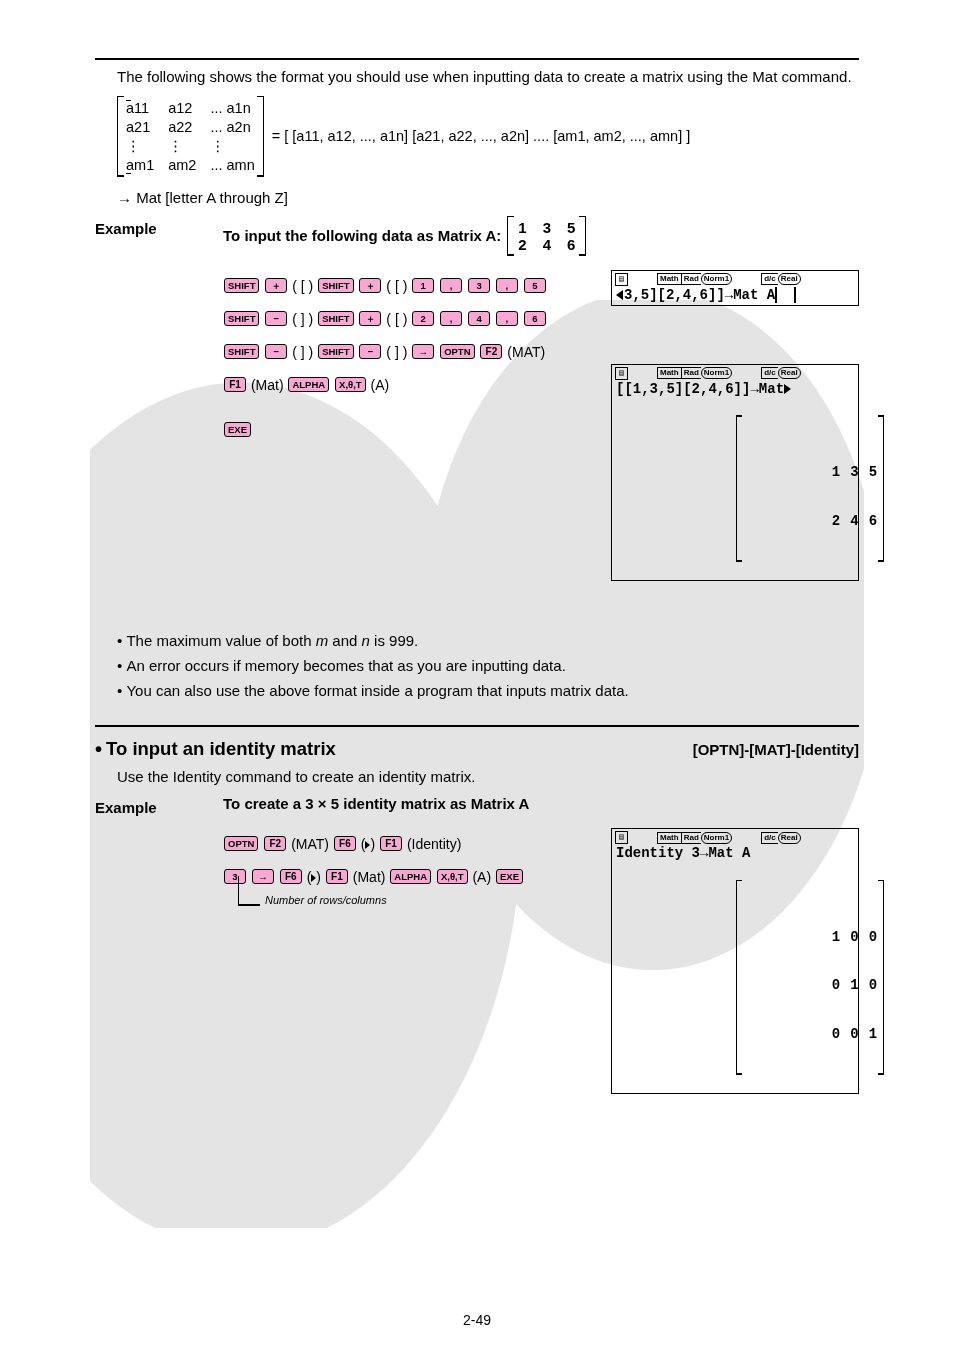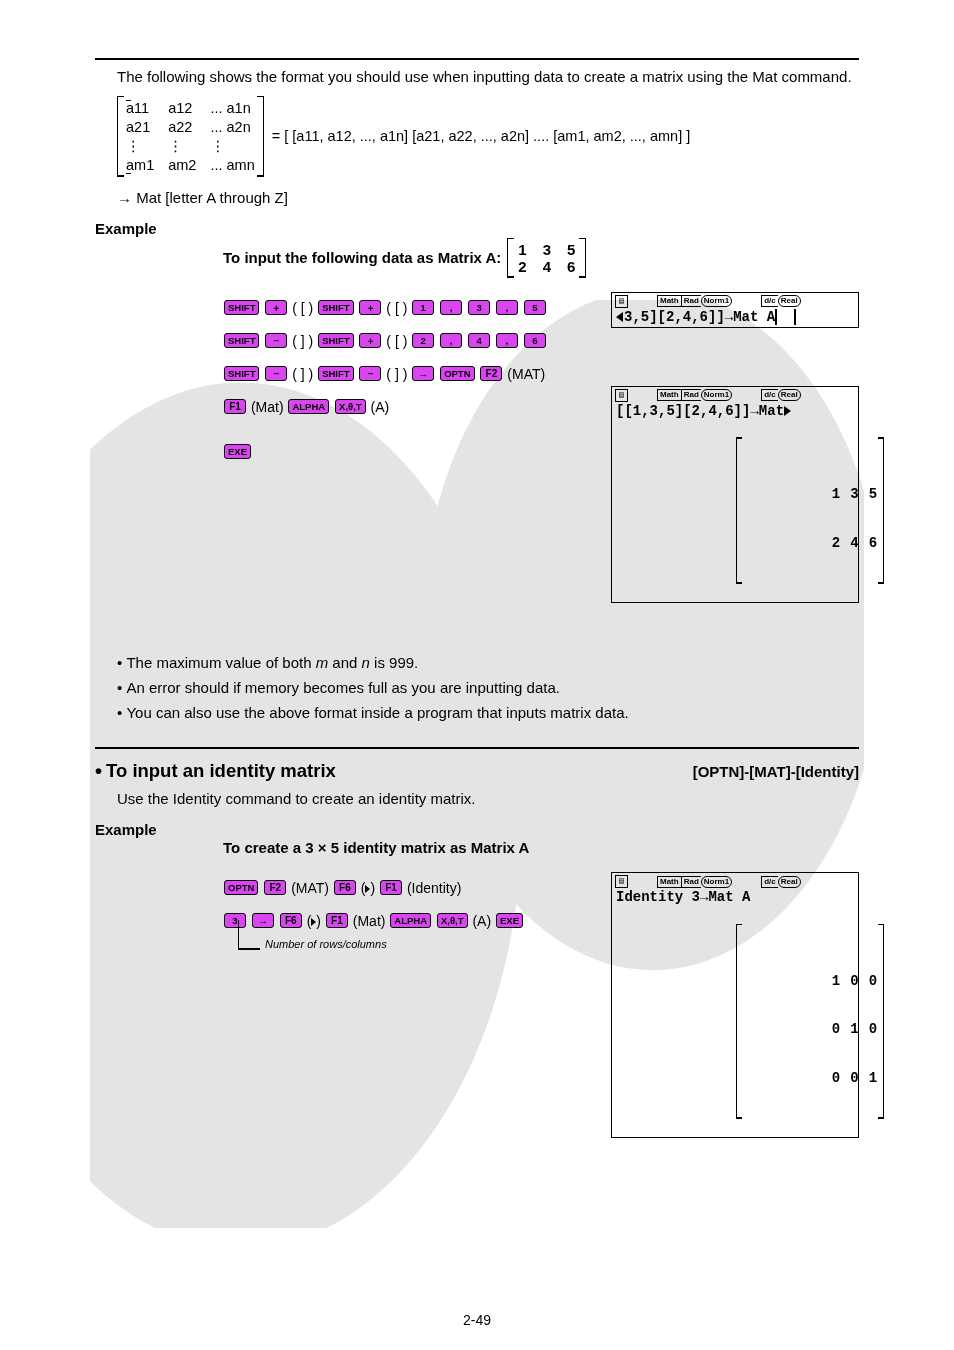--- a/index.html
+++ b/index.html
@@ -109,21 +109,20 @@
   .example-body {
     flex: 1;
   }
   .example-prompt {
     font-weight: bold;
     font-size: 15px;
     display: flex;
     align-items: center;
     gap: 6px;
     margin-bottom: 14px;
-    margin-top: 22px;
   }
   .small-matrix {
     border-left: 1.5px solid #000;
     border-right: 1.5px solid #000;
     position: relative;
     padding: 3px 10px;
     display: inline-block;
     font-weight: bold;
     font-family: Arial;
     font-size: 15px;
@@ -141,21 +140,21 @@
     border-radius: 3px;
     font-size: 9.5px;
     font-family: Arial;
     font-weight: bold;
     padding: 1px 3px 0px 3px;
     min-width: 14px;
     text-align: center;
     line-height: 12px;
     vertical-align: middle;
     margin: 8px 1px;
-    background: #d946ef;
+    background: #f9a8d4;
   }
   .key.fn { font-size: 10px; }
   .keyline {
     font-size: 14px;
     line-height: 26px;
     margin-bottom: 2px;
   }
   .keyline .paren { font-size: 14px; vertical-align: middle; }
   .screens-col {
     flex: none;
@@ -457,21 +456,21 @@
               </span>
             </div>
           </div>
         </div>
       </div>
     </div>
   </div>
 
   <div class="notes">
     <div class="li"><span>The maximum value of both <span class="italic">m</span> and <span class="italic">n</span> is 999.</span></div>
-    <div class="li">An error should if memory becomes full as you are inputting data.</div>
+    <div class="li">An error occurs if memory becomes that as you are inputting data.</div>
     <div class="li">You can also use the above format inside a program that inputs matrix data.</div>
   </div>
 
   <div class="rule-mid"></div>
   <div class="sec-head">
     <span class="sec-title bullet-dot">To input an identity matrix</span>
     <span class="sec-path">[OPTN]-[MAT]-[Identity]</span>
   </div>
   <div class="intro">Use the Identity command to create an identity matrix.</div>
 

